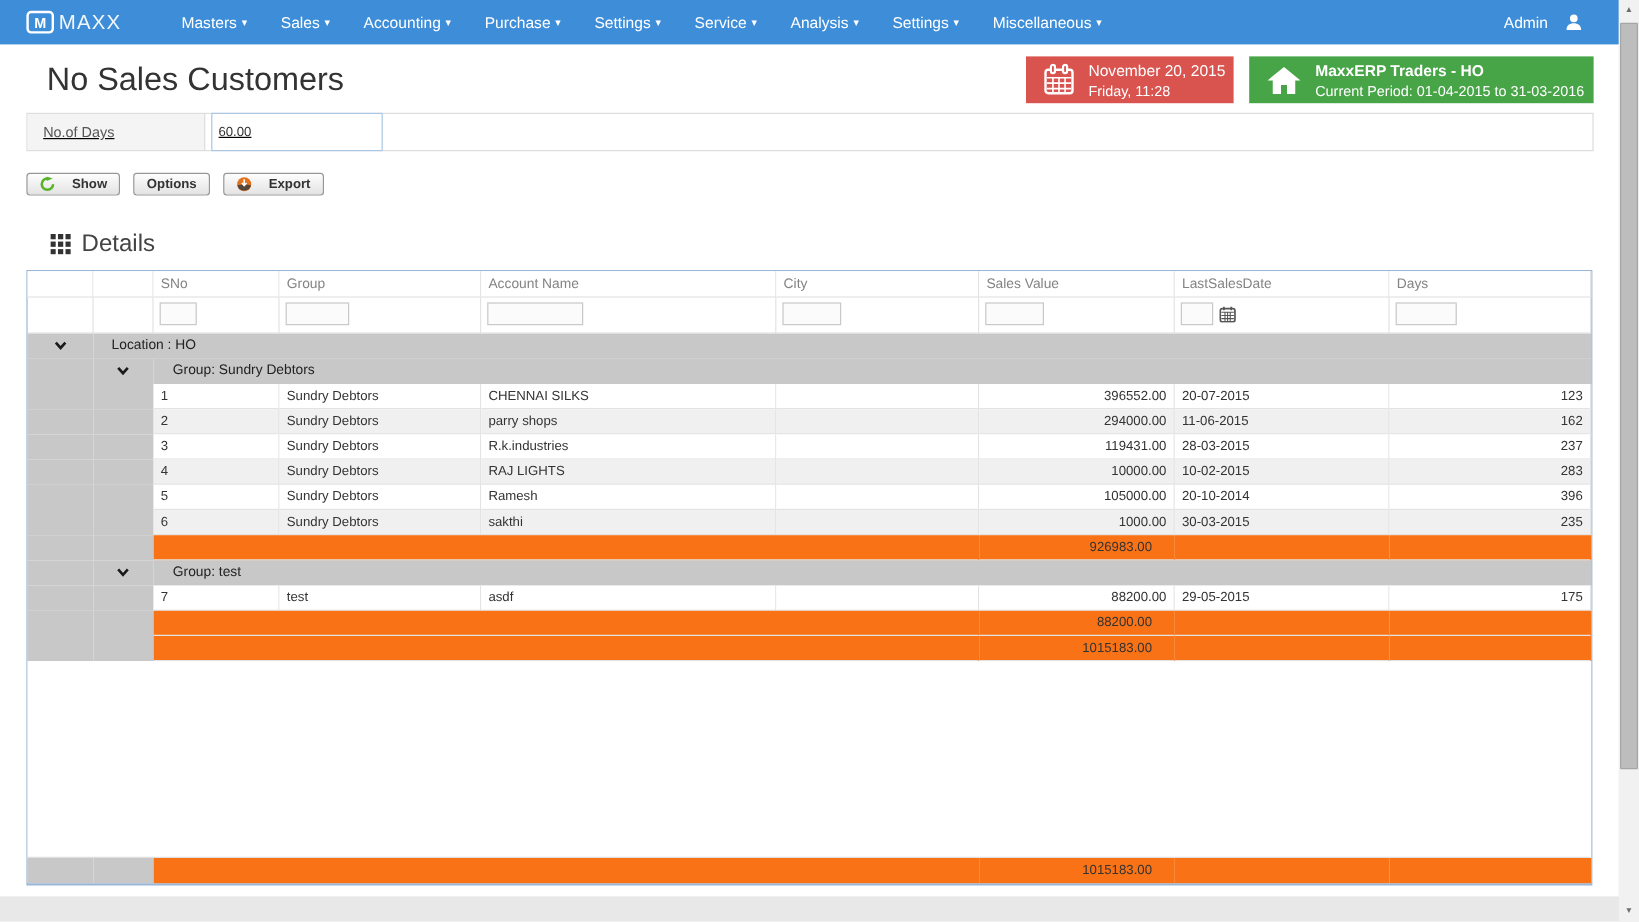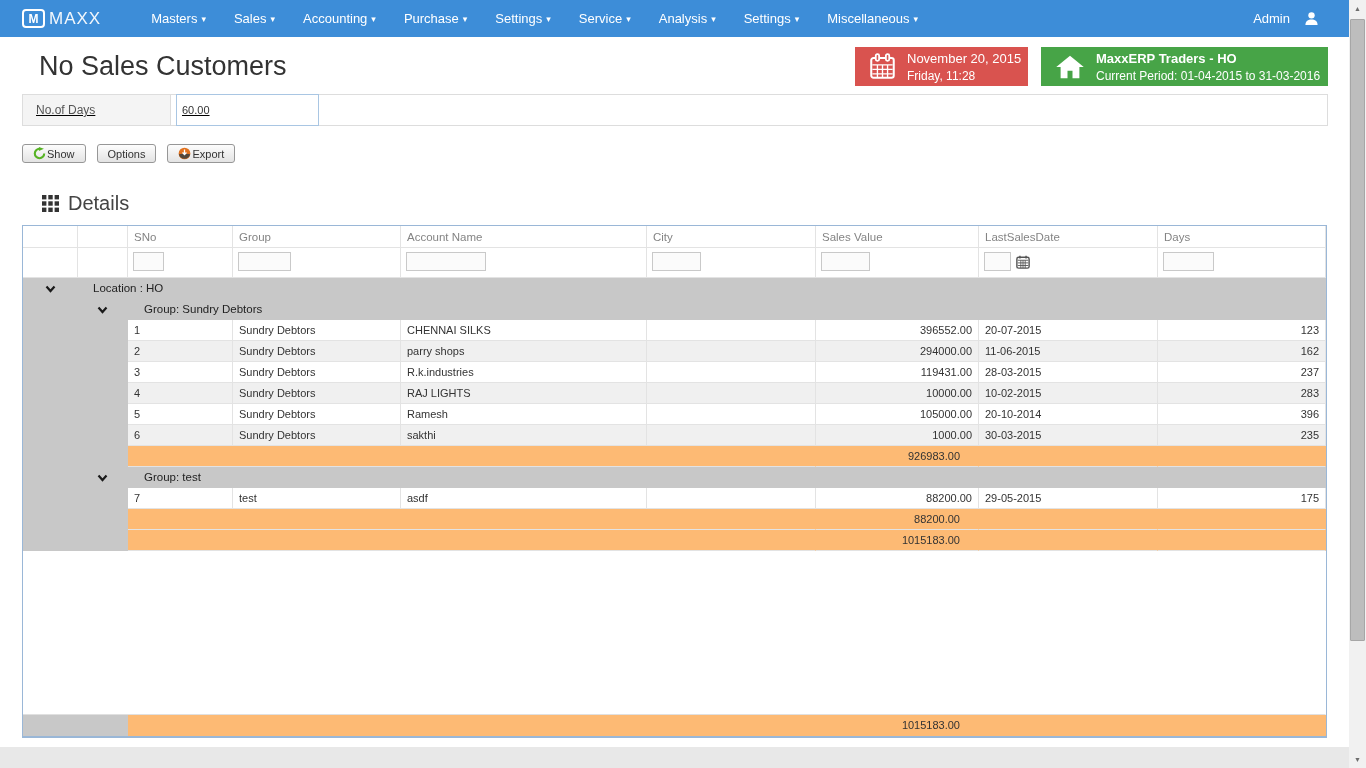--- a/index.html
+++ b/index.html
@@ -36,21 +36,21 @@
   
   .params { margin:8px 21px 0 22px; border:1px solid #ddd; height:32px; display:flex; align-items:stretch; background:#fff;text-decoration:underline; }
   .params-label { width:148px; background:#f4f4f4; border-right:1px solid #ddd; display:flex; align-items:center;
                   padding-left:13px; font-size:12px; color:#555; }
   .params-input-wrap { display:flex; align-items:center; padding-left:5px; }
   .days-input { width:143px; height:32px; border:1px solid #a9c6e3; font-size:11px; padding:0 5px; color:#333; outline:none; }
 
   
   .toolbar { margin:18px 0 0 22px; display:flex; gap:11px; }
   .btn { height:19px; padding:0 10px; font-size:11px; color:#333; background:linear-gradient(#fdfdfd,#e3e3e3);
-         border:1px solid #979797; border-radius:3px; display:inline-flex; align-items:center; gap:1px; cursor:pointer; }
+         border:1px solid #979797; border-radius:3px; display:inline-flex; align-items:center; gap:14px; cursor:pointer;font-weight:bold; }
 
   
   .details-head { margin:19px 0 0 0; padding:10px 0 10px 42px; display:flex; align-items:center; gap:9px;
                   font-size:20px; color:#444; }
   .grid-icon { flex:none; }
 
   table.grid { margin-left:22px; border-collapse:separate; border-spacing:0; table-layout:fixed; width:1303px;
                font-size:11px; color:#333; border:1px solid #9ab7d7; border-bottom-width:2px; background:#fff; }
   .grid th { font-weight:normal; color:#848484; text-align:left; padding:4px 6px; font-size:11.5px; height:22px;
              border-right:1px solid #e3e3e3; border-bottom:1px solid #e3e3e3; background:#fff; overflow:hidden; white-space:nowrap; }
@@ -60,21 +60,21 @@
   .flt { height:19px; border:1px solid #c9c9c9; background:#fbfbfb; outline:none; font-size:11px; padding:0 3px; vertical-align:middle; }
   .fdate-wrap { display:flex; align-items:center; gap:5px; }
 
   tr.grow td { background:#c8c8c8; color:#222; font-size:11.5px; }
   td.chevc { text-align:center; padding:2px 0 0 0; cursor:pointer; }
   td.loc { padding-left:15px; }
   td.grp { padding-left:16px; }
   td.gcell { background:#c8c8c8; }
   td.c { background:#fff; border-right-color:#e3e3e3; border-bottom-color:#e3e3e3; }
   td.c.alt { background:#f0f0f0; }
-  td.q { background:#fdba74; border-bottom-color:#e3e3e3; }
+  td.q { background:#f97316; border-bottom-color:#e3e3e3; }
   td.num { text-align:right; }
   td.qnum { text-align:right; padding-right:18px; }
   td.sp { height:164px; background:#fff; border-bottom-color:#e0e0e0; }
   tr.rfooter td { border-bottom-color:transparent; }
 
   
   .vscroll { position:absolute; right:0; top:0; width:17px; height:768px; background:#f1f1f1; }
   .vs-arrow { height:17px; text-align:center; line-height:17px; font-size:7px; color:#6e6e6e; cursor:pointer; }
   .vs-arrow.down { position:absolute; bottom:0; left:0; right:0; }
   .vs-thumb { position:absolute; top:19px; left:1px; width:15px; height:622px; background:#bdbdbd;

